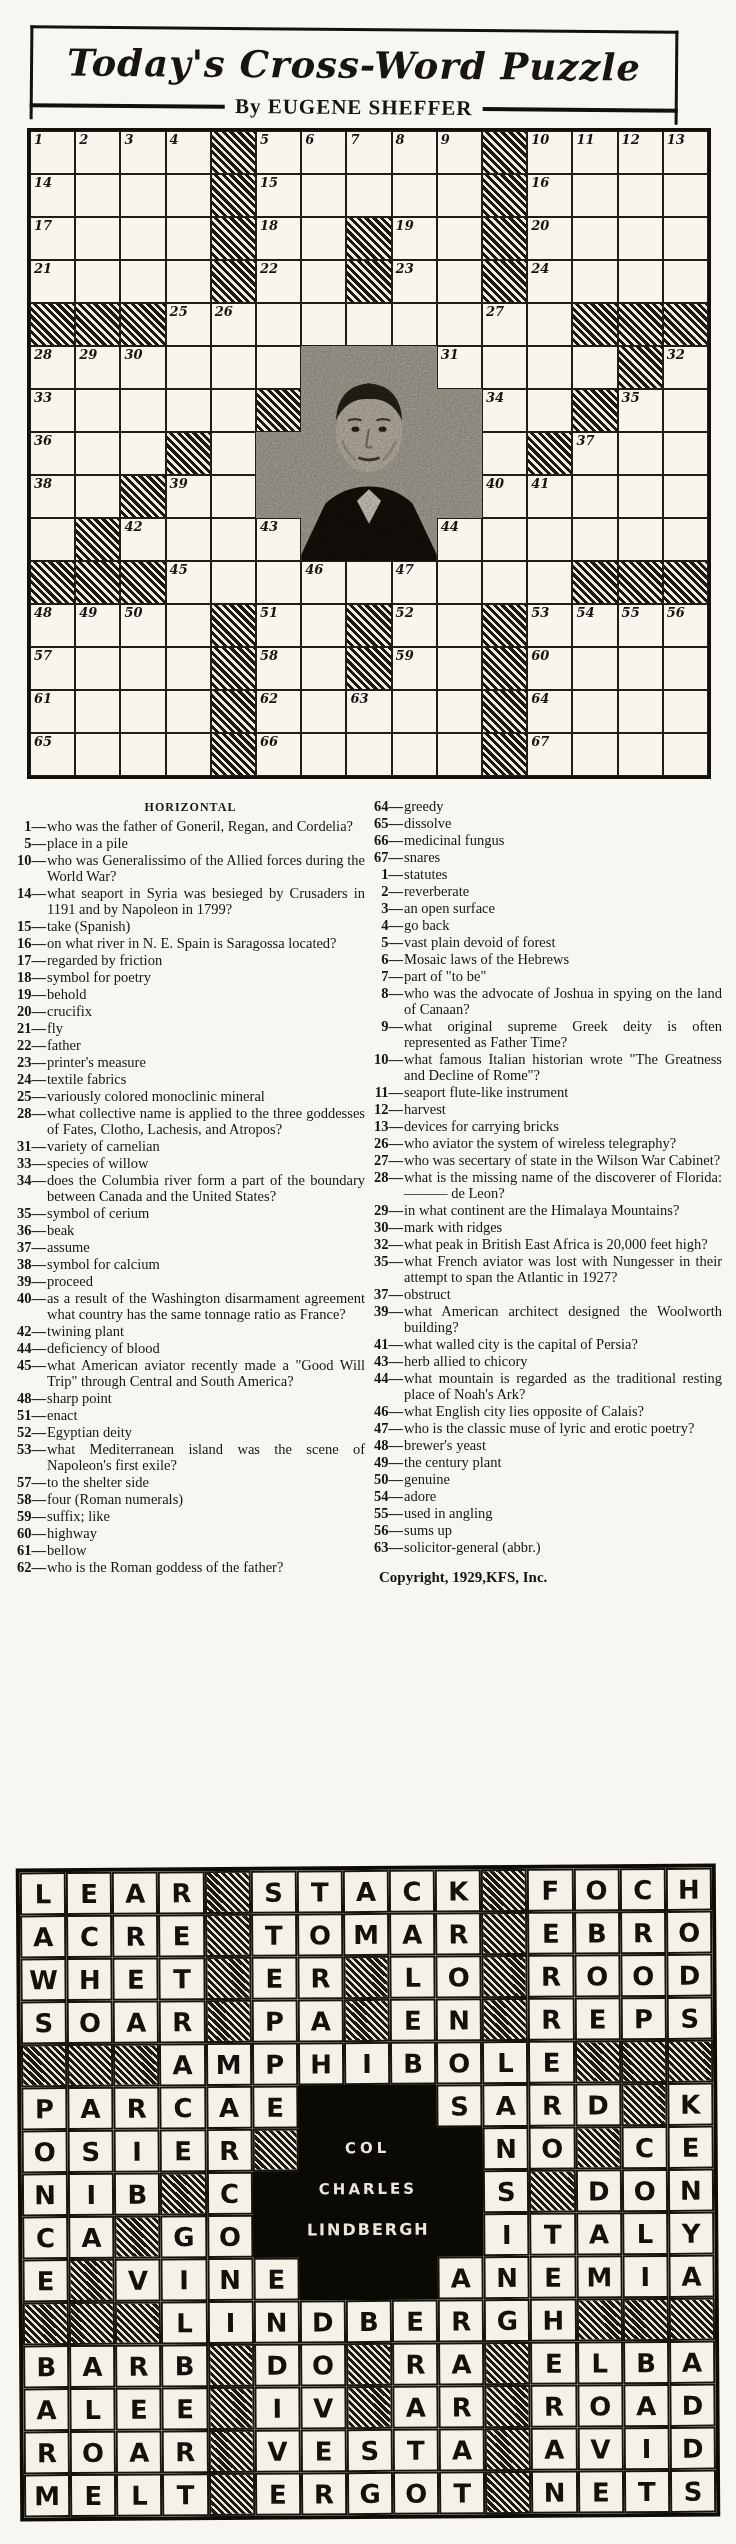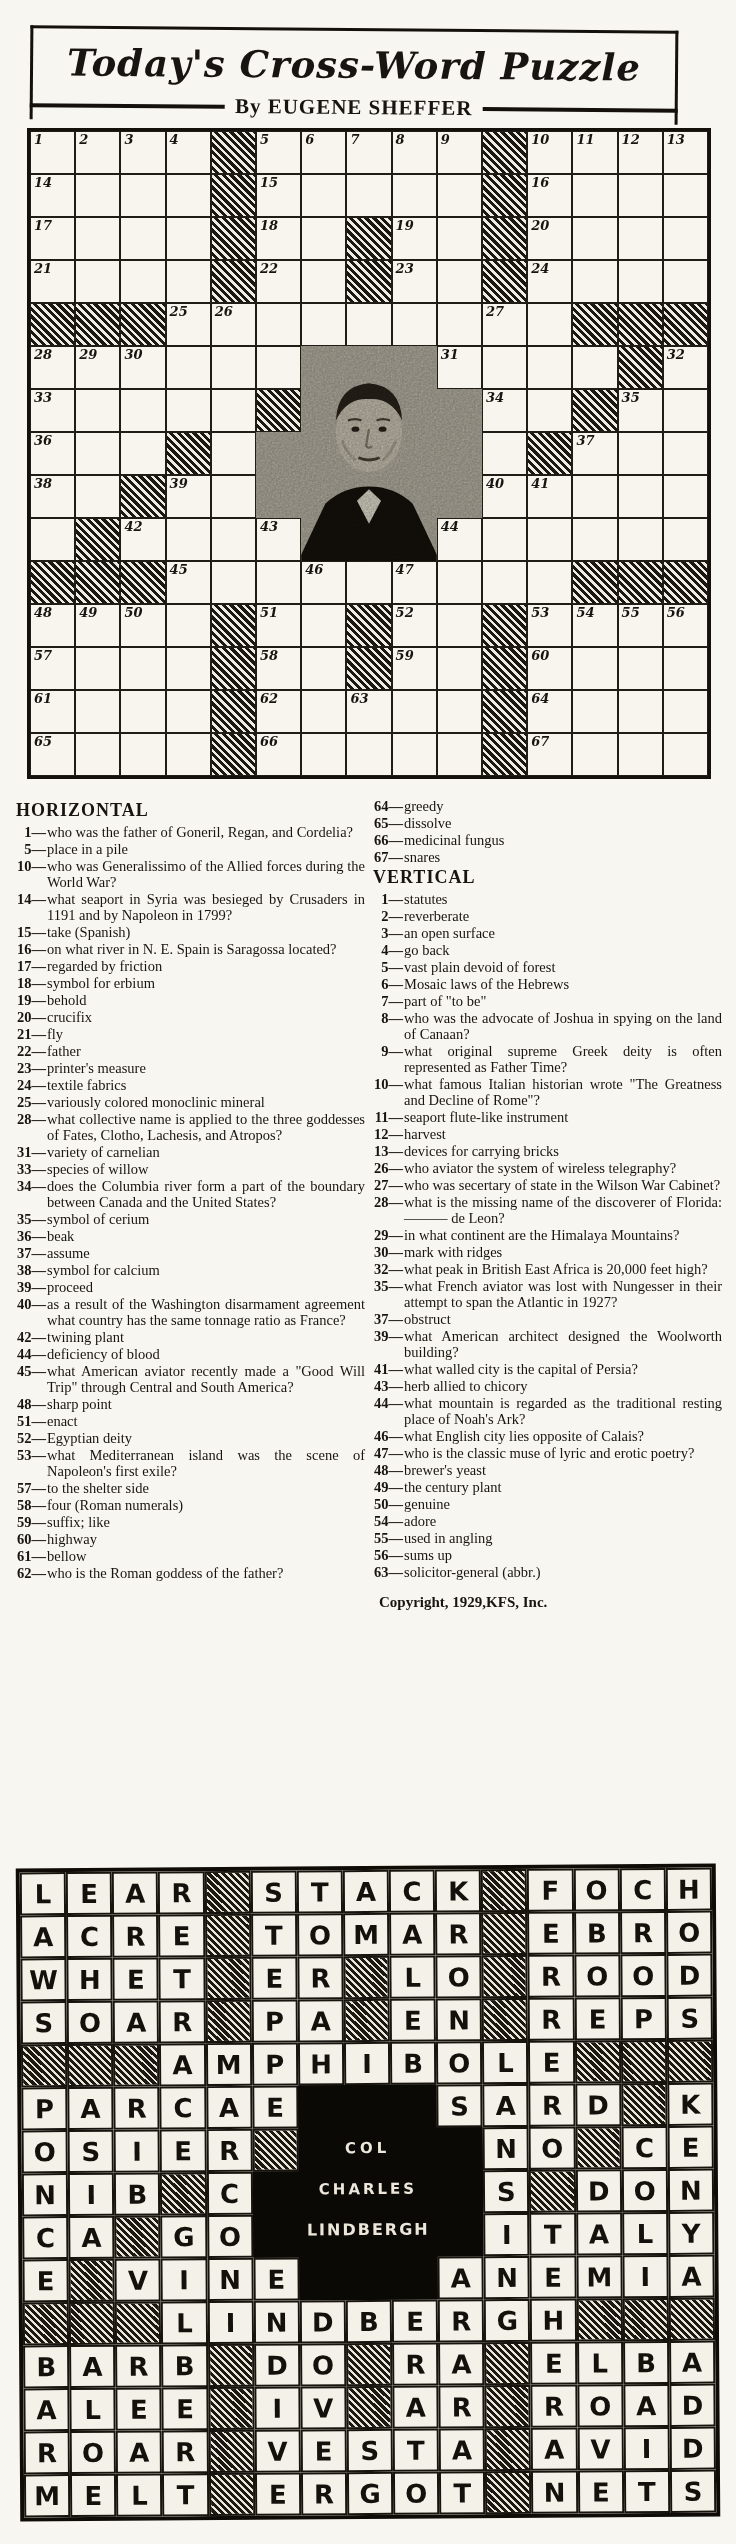--- a/index.html
+++ b/index.html
@@ -25,21 +25,21 @@
   .cell.photo{background:#bdb6a8;border-color:#8f887b;}
   .num{position:absolute;top:0px;left:3px;font-family:"DejaVu Serif",serif;font-style:italic;
        font-weight:bold;font-size:13px;line-height:15px;}
   .photo-overlay{position:absolute;left:33.333%;top:33.333%;width:33.334%;height:33.334%;z-index:4;
     clip-path:polygon(20% 0,80% 0,80% 20%,100% 20%,100% 80%,80% 80%,80% 100%,20% 100%,20% 80%,0 80%,0 40%,20% 40%);}
   .photo-overlay svg{width:100%;height:100%;display:block;}
 
   
   .clues{position:absolute;left:16px;top:798px;width:706px;display:flex;gap:8px;}
   .clue-col{width:349px;}
-  .clues-header{text-align:left;font-weight:bold;font-size:18px;letter-spacing:1px;margin:2px 0 3px;}
+  .clues-header{text-align:center;font-weight:bold;font-size:12px;letter-spacing:1px;margin:2px 0 3px;}
   .clue{display:flex;font-size:14.5px;line-height:16px;margin:0 0 1px 0;}
   .clue-num{flex:0 0 30px;text-align:right;font-weight:bold;white-space:nowrap;}
   .clue-num::after{content:"—";}
   .clue-text{flex:1;text-align:justify;padding-left:1px;}
   .copyright{font-weight:bold;font-size:15px;margin-top:14px;padding-left:6px;}
 
   
   .agrid-wrap{position:absolute;left:18px;top:1866px;width:700px;}
   .agrid{display:grid;grid-template-columns:repeat(15,1fr);grid-auto-rows:43px;border:4px solid #0f0c08;
          position:relative;background:#f4f1e8;transform:rotate(-0.4deg);}
@@ -485,21 +485,21 @@
           <div class="clue">
             <span class="clue-num">16</span>
             <span class="clue-text">on what river in N. E. Spain is Saragossa located?</span>
           </div>
           <div class="clue">
             <span class="clue-num">17</span>
             <span class="clue-text">regarded by friction</span>
           </div>
           <div class="clue">
             <span class="clue-num">18</span>
-            <span class="clue-text">symbol for erbium</span>
+            <span class="clue-text">symbol for poetry</span>
           </div>
           <div class="clue">
             <span class="clue-num">19</span>
             <span class="clue-text">behold</span>
           </div>
           <div class="clue">
             <span class="clue-num">20</span>
             <span class="clue-text">crucifix</span>
           </div>
           <div class="clue">
@@ -628,21 +628,20 @@
           </div>
           <div class="clue">
             <span class="clue-num">66</span>
             <span class="clue-text">medicinal fungus</span>
           </div>
           <div class="clue">
             <span class="clue-num">67</span>
             <span class="clue-text">snares</span>
           </div>
         </div>
-      <div class="clues-header">VERTICAL</div>
       <div>
           <div class="clue">
             <span class="clue-num">1</span>
             <span class="clue-text">statutes</span>
           </div>
           <div class="clue">
             <span class="clue-num">2</span>
             <span class="clue-text">reverberate</span>
           </div>
           <div class="clue">

